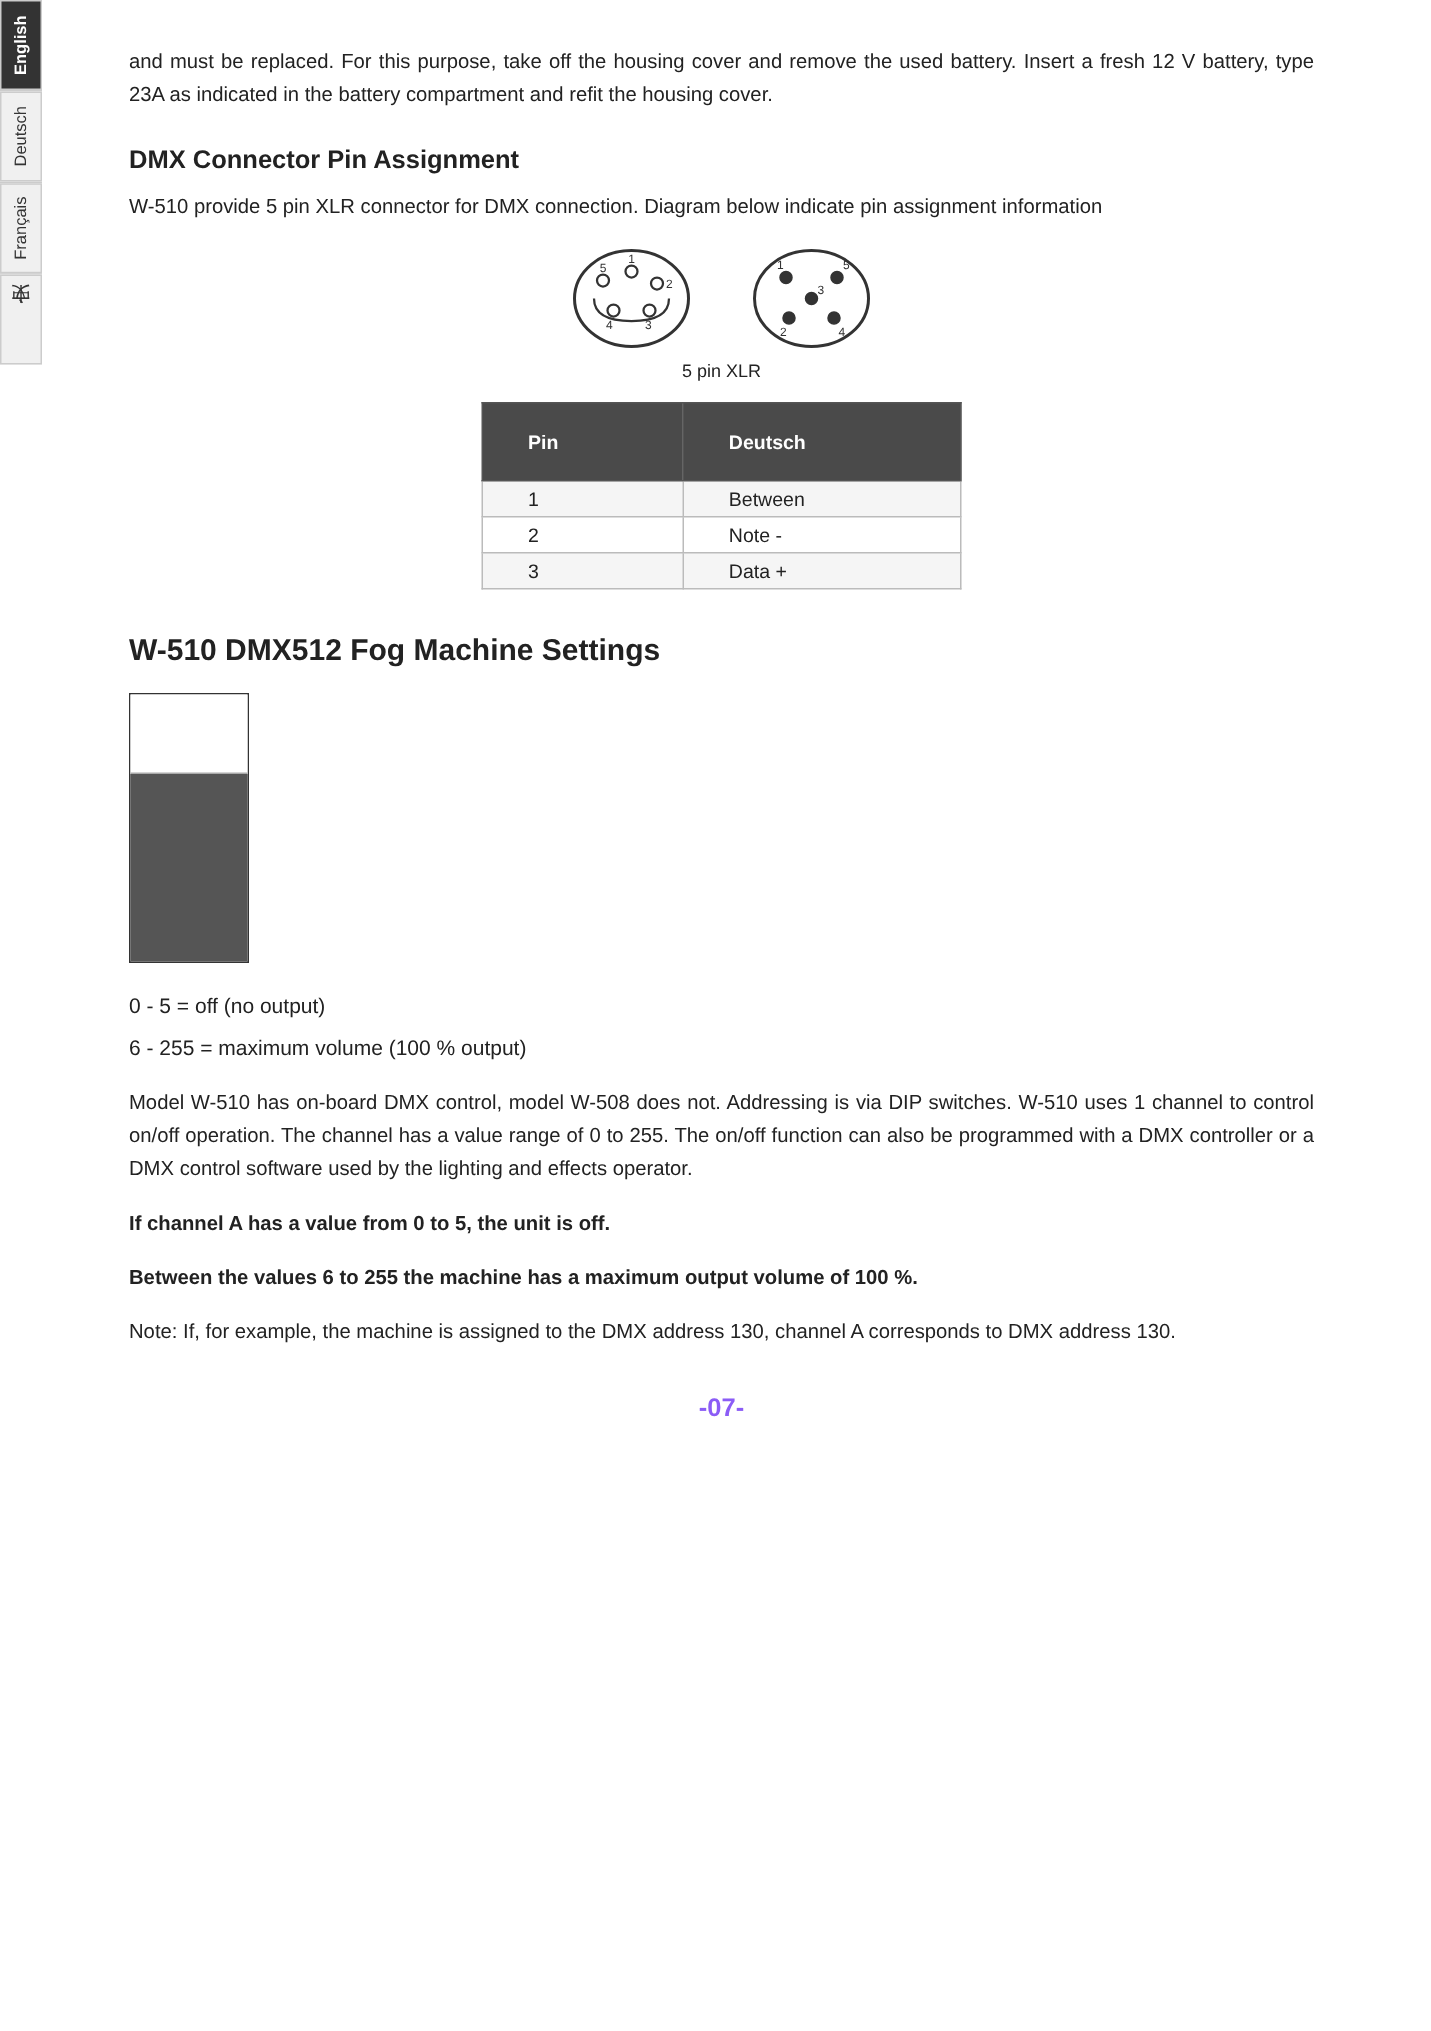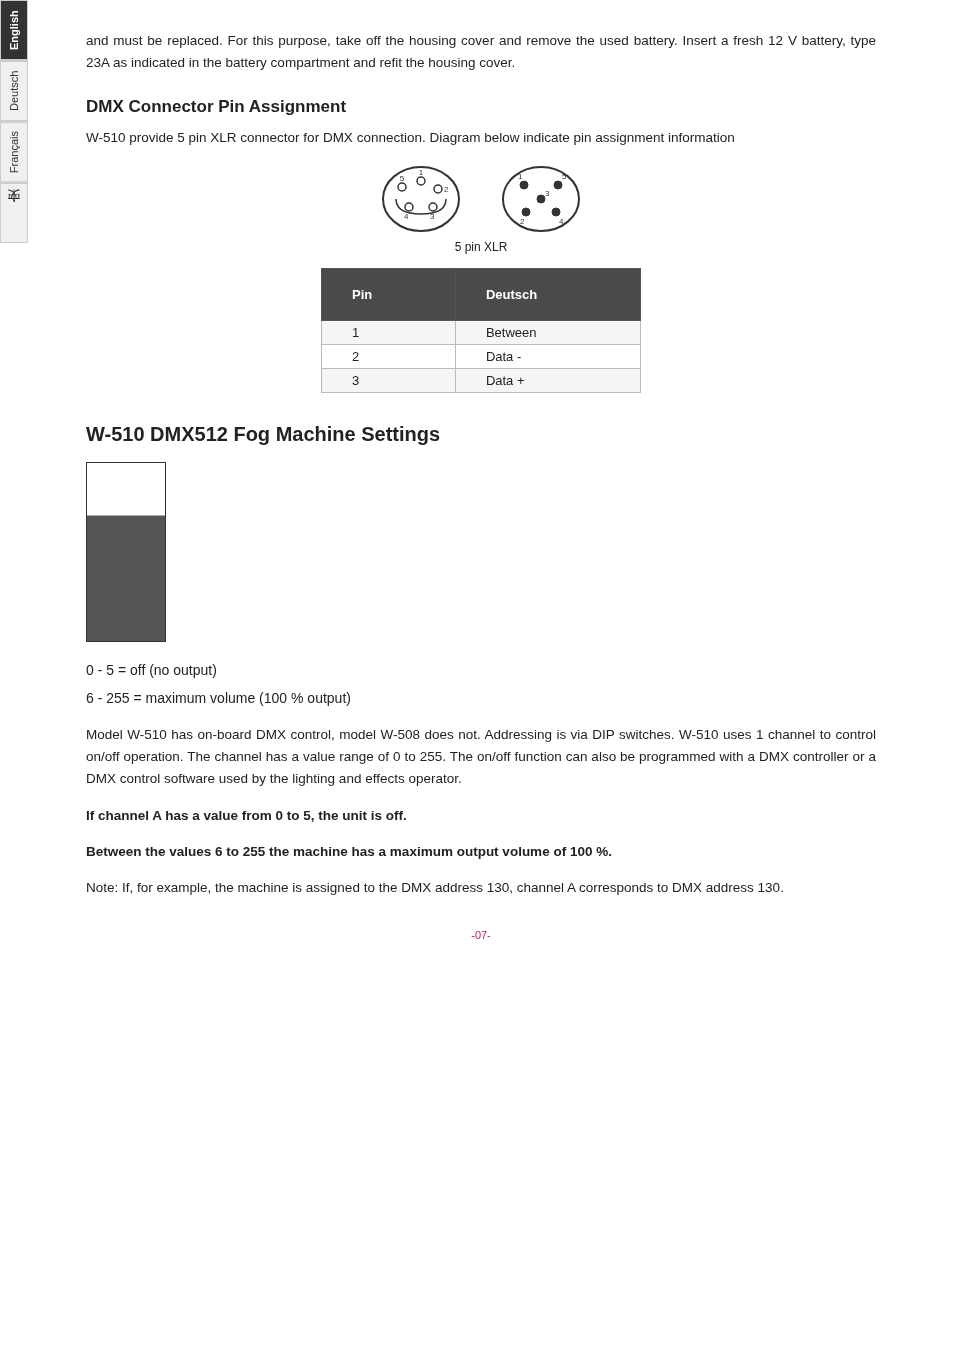--- a/index.html
+++ b/index.html
@@ -194,23 +194,24 @@
     .note-text {
       font-size: 13.5px;
       line-height: 1.6;
       text-align: justify;
       margin: 14px 0;
     }
 
     
     .page-number {
       text-align: center;
-      font-size: 11px;
+      font-size: 17px;
       margin-top: 30px;
-      color: #be185d;
+      color: #8b5cf6;
+      font-weight: bold;
     }
 
     
     .tab-divider {
       width: 100%;
       height: 1px;
       background: #ccc;
     }
   </style>
 </head>
@@ -298,21 +299,21 @@
           <th>Deutsch</th>
         </tr>
       </thead>
       <tbody id="pin-table-body">
       <tr>
             <td>1</td>
             <td>Between</td>
           </tr>
           <tr>
             <td>2</td>
-            <td>Data -</td>
+            <td>Note -</td>
           </tr>
           <tr>
             <td>3</td>
             <td>Data +</td>
           </tr>
         </tbody>
     </table>
   </div>
 
   <h2 class="big-heading">W-510 DMX512 Fog Machine Settings</h2>

